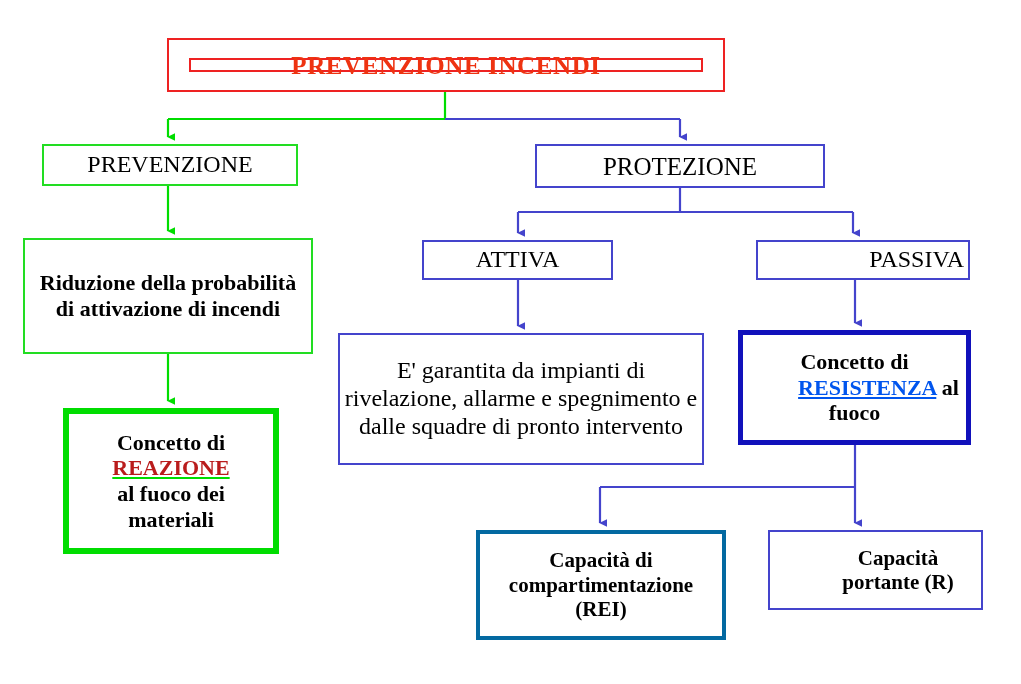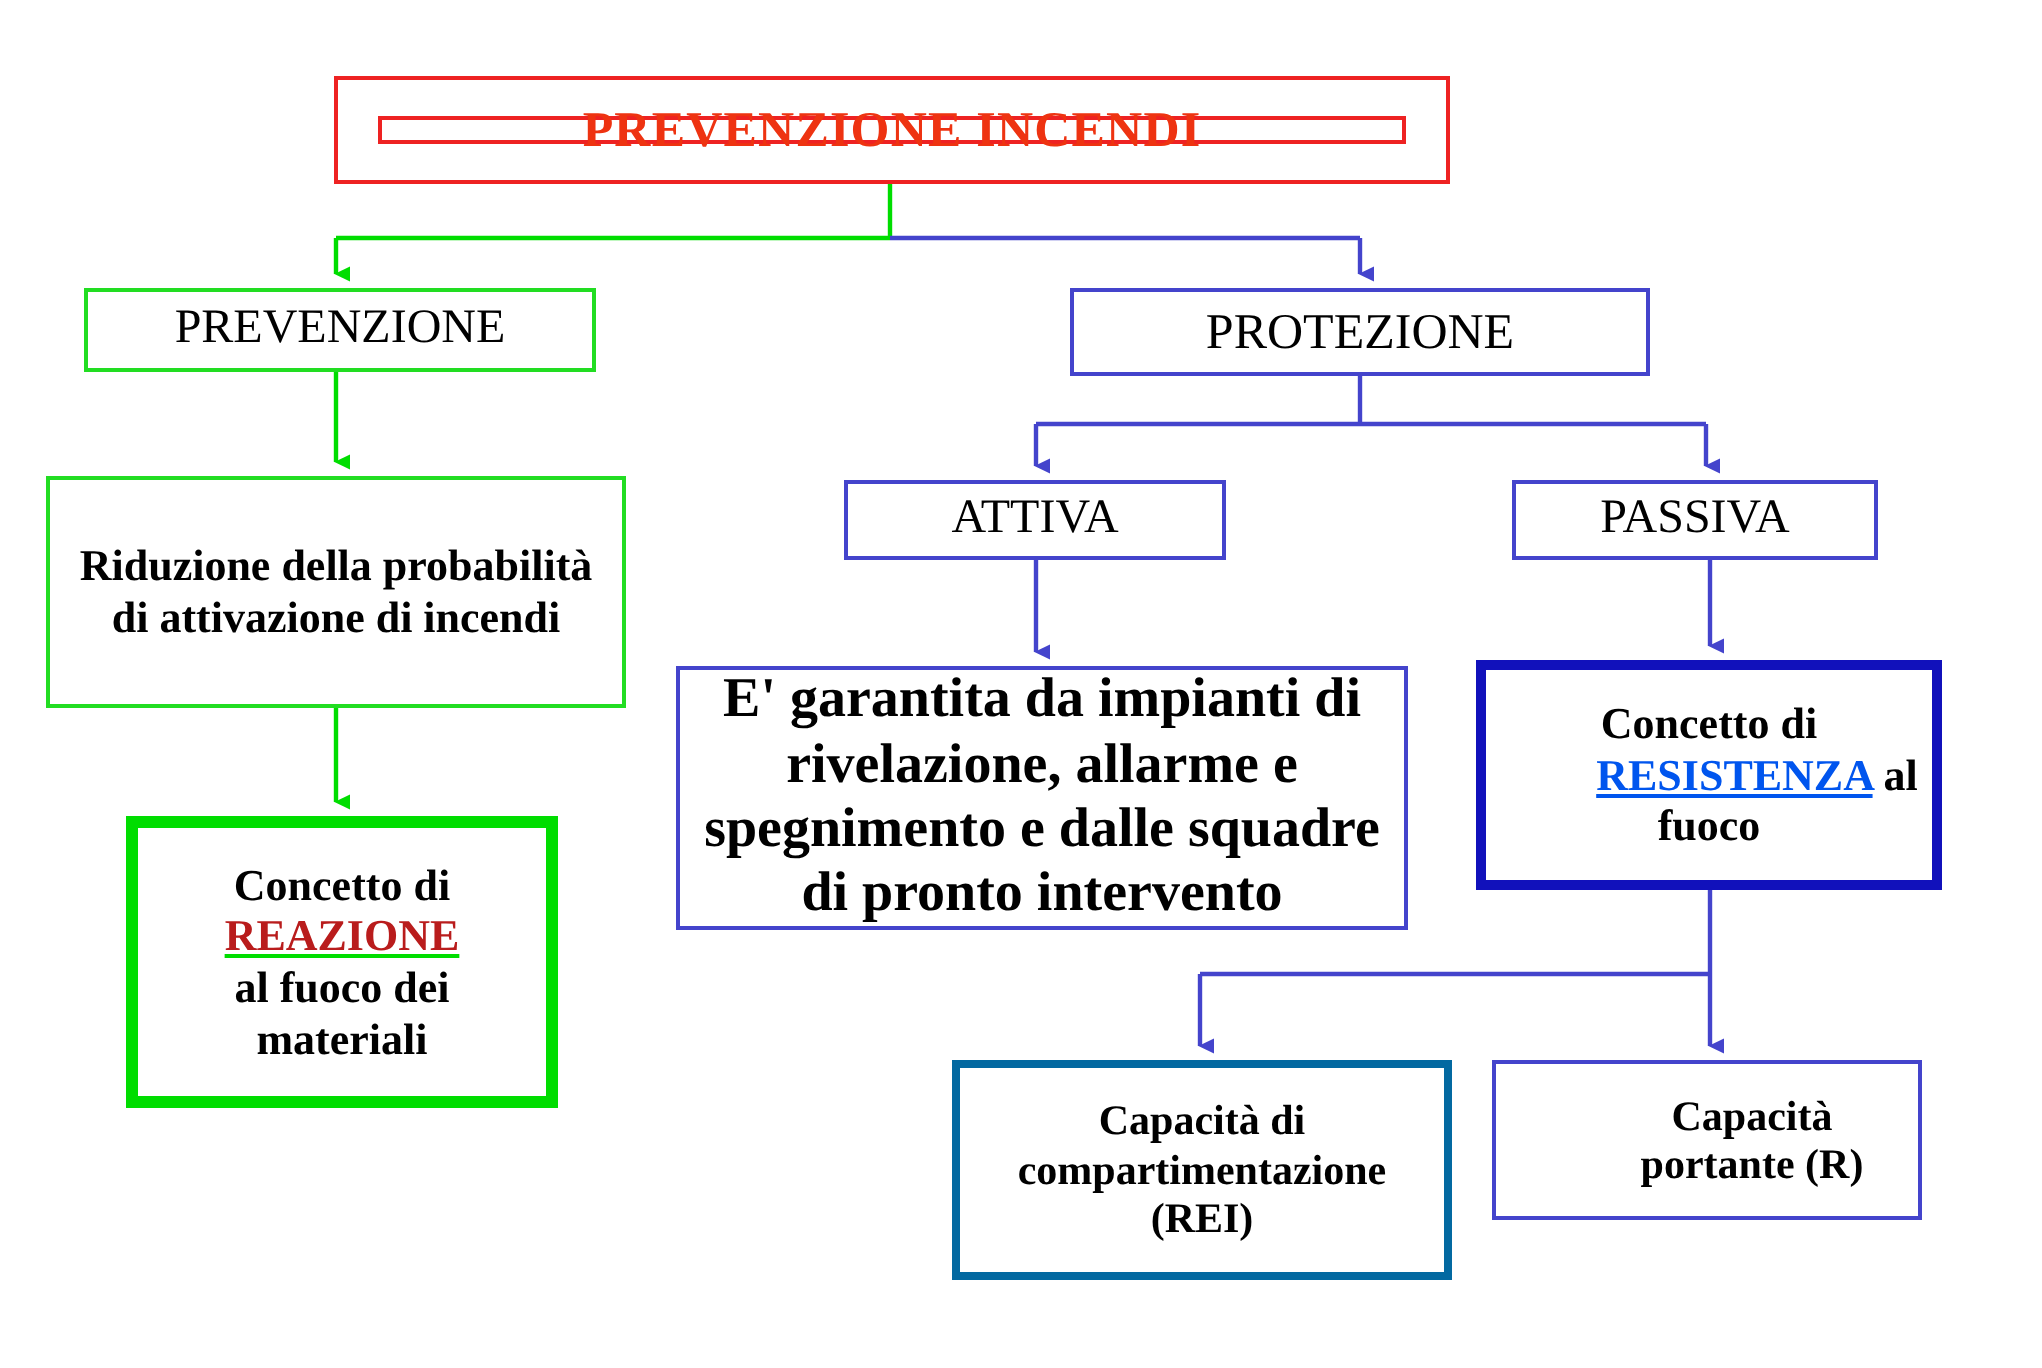--- a/index.html
+++ b/index.html
@@ -99,31 +99,32 @@
 
   #attiva-box {
     left: 422px; top: 240px;
     width: 191px; height: 40px;
     border: 2px solid #4444cc;
   }
   #attiva-box .txt { font-size: 24px; }
 
   #passiva-box {
     left: 756px; top: 240px;
-    width: 183px; height: 40px;
-    border: 2px solid #4444cc;
+    width: 214px; height: 40px;
+    border: 2px solid #4444cc;
+    text-align: right;
   }
   #passiva-box .txt { font-size: 24px; }
 
   #attiva-desc-box {
     left: 338px; top: 333px;
     width: 366px; height: 132px;
     border: 2px solid #4444cc;
   }
-  #attiva-desc-box .txt { font-size: 28px; font-weight: bold; }
+  #attiva-desc-box .txt { font-size: 24px; font-weight: normal; }
 
   #resistenza-box {
     left: 738px; top: 330px;
     width: 233px; height: 115px;
     border: 5px solid #1111bb;
   }
   #resistenza-box .txt { font-weight: bold; font-size: 22px; }
   .hl-blue {
     color: #0055ee;
     text-decoration: underline;
@@ -133,21 +134,21 @@
   }
 
   #rei-box {
     left: 476px; top: 530px;
     width: 250px; height: 110px;
     border: 4px solid #0369a1;
   }
   #rei-box .txt { font-weight: bold; font-size: 21px; }
 
   #portante-box {
-    left: 746px; top: 530px;
+    left: 768px; top: 530px;
     width: 215px; height: 80px;
     border: 2px solid #4444cc;
     padding-left: 45px;
   }
   #portante-box .txt { font-weight: bold; font-size: 21px; }
 </style>
 </head>
 <body>
 
 <div id="canvas">

